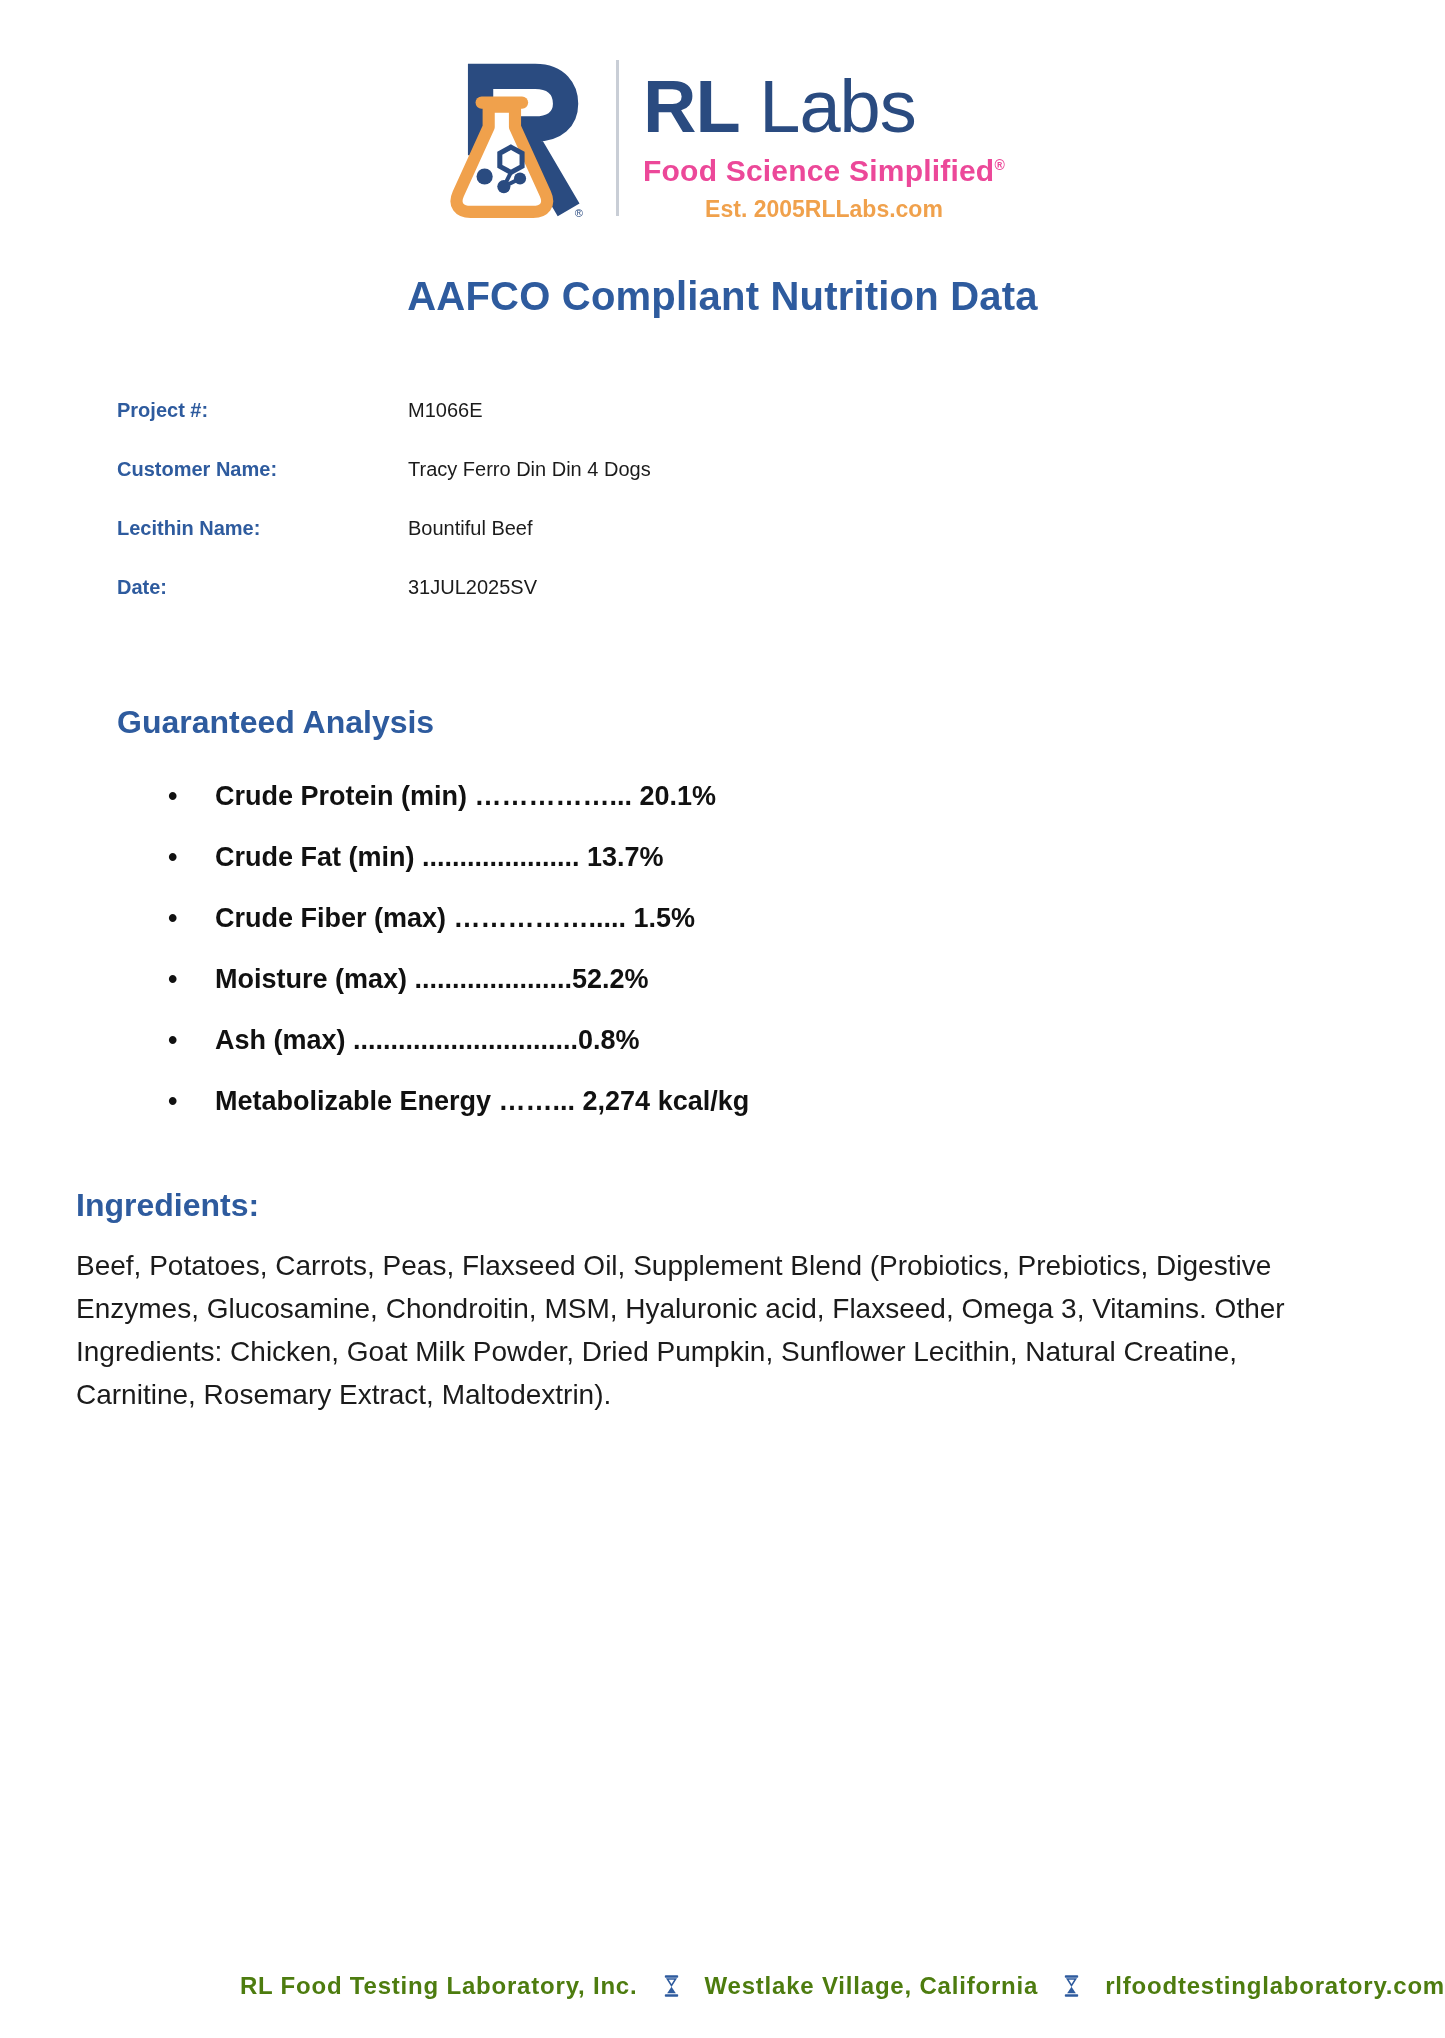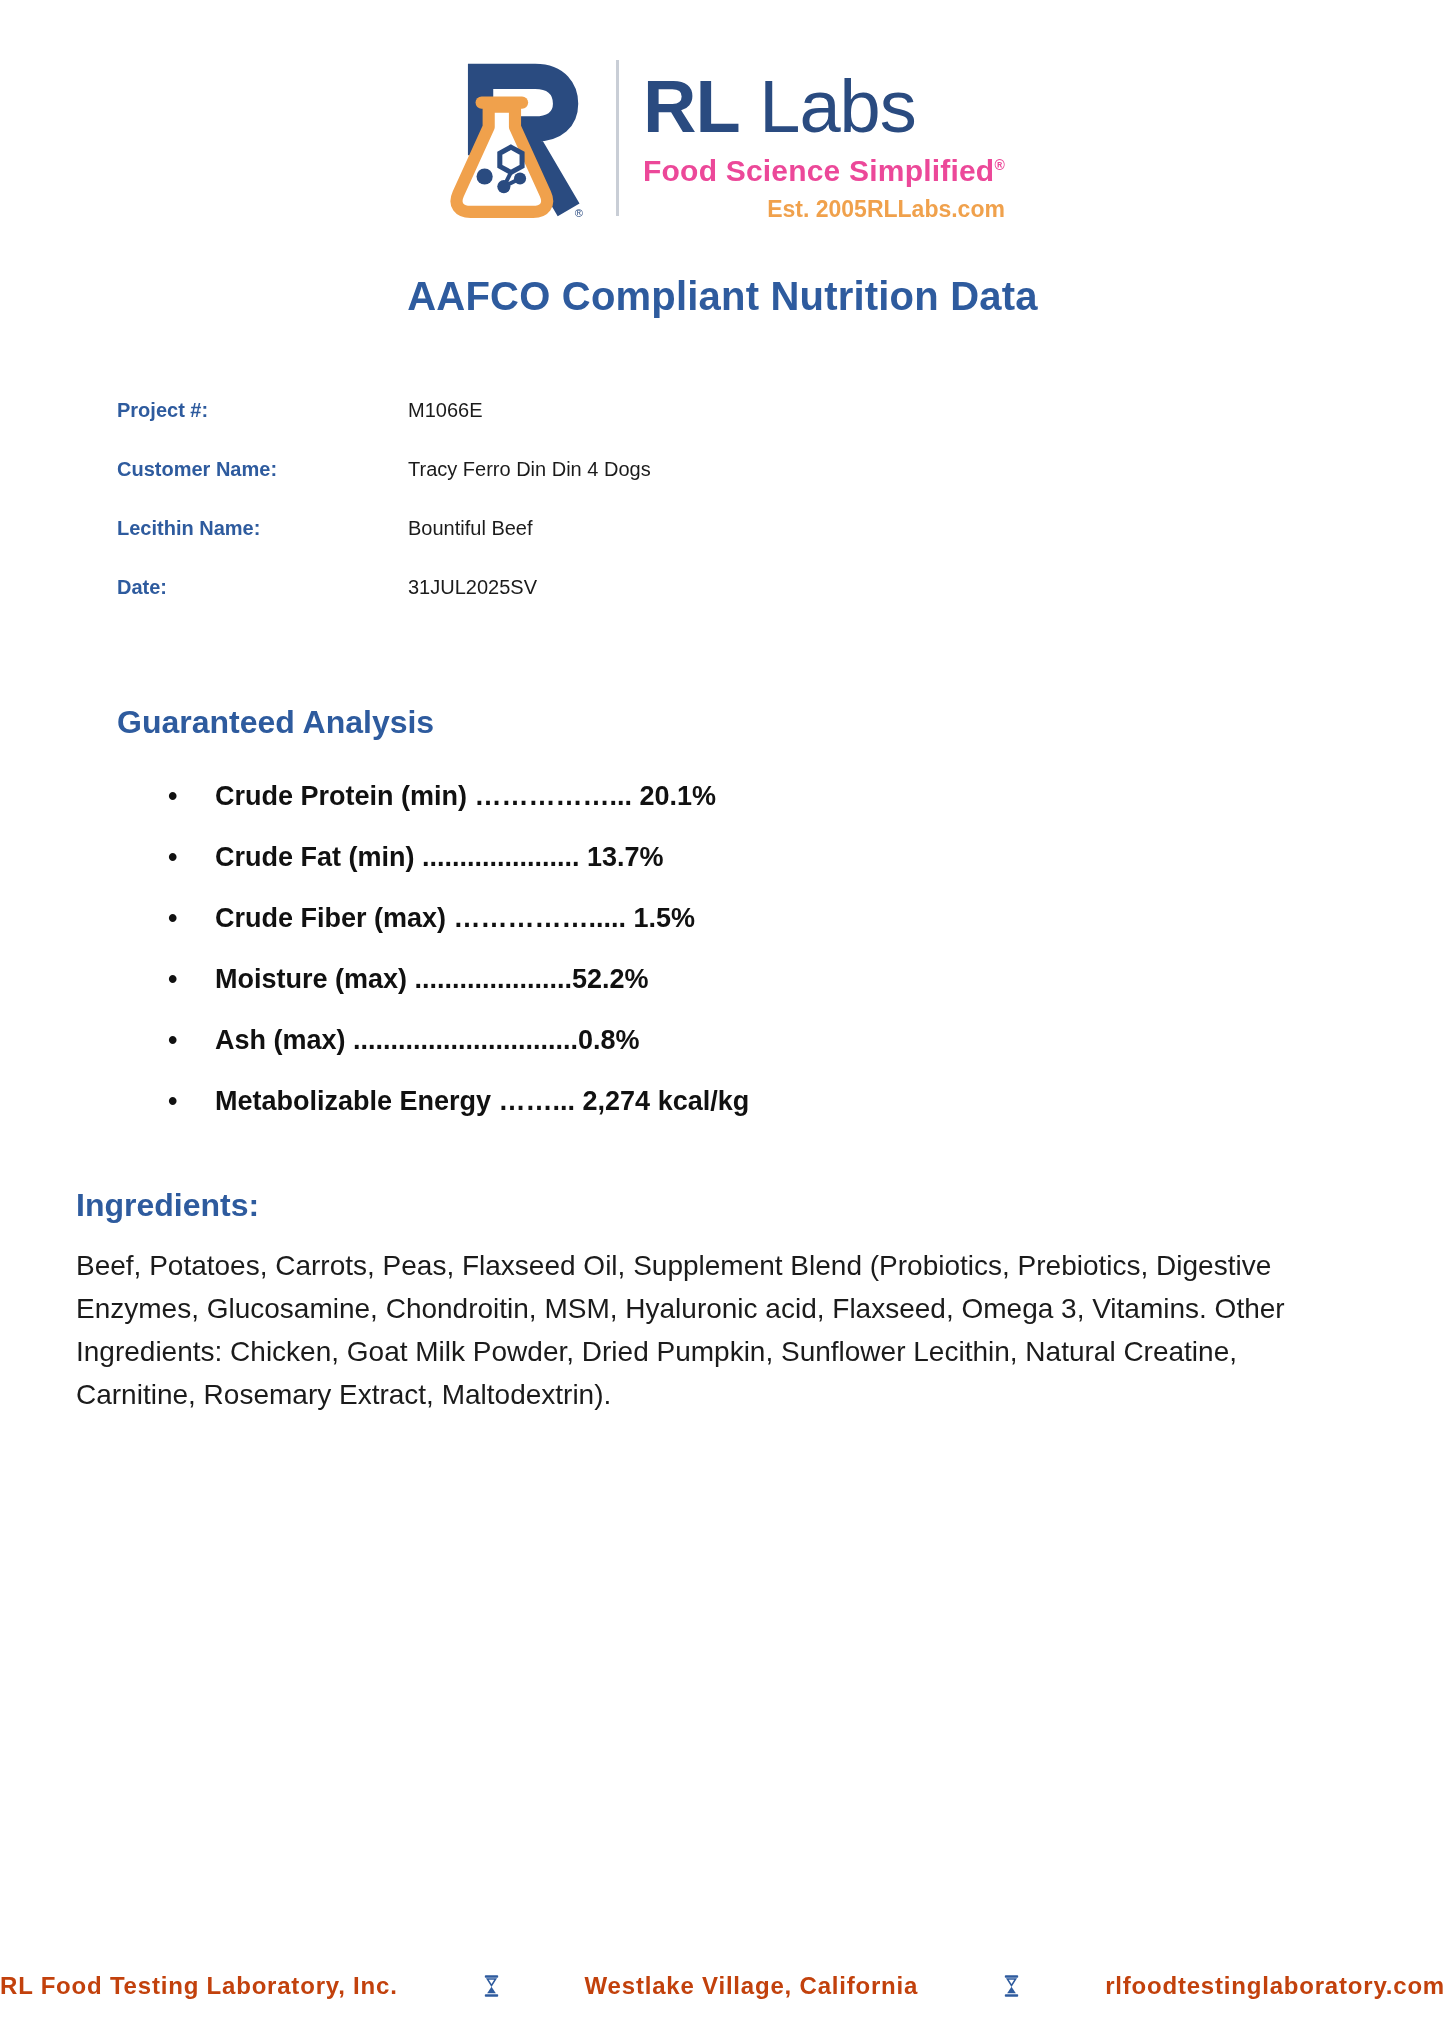--- a/index.html
+++ b/index.html
@@ -21,21 +21,21 @@
   }
   .logo-mark { width:152px; height:170px; flex:0 0 auto; }
   .logo-divider { width:3px; background:#c9ced6; margin:10px 0 6px; }
   .logo-text { display:flex; flex-direction:column; padding-top:2px;margin-top:18px; }
   .wordmark { font-size:74px; line-height:1.0; color:#2a4b80; letter-spacing:-1px; white-space:pre; }
   .wordmark .wm-bold { font-weight:bold; }
   .wordmark .wm-light { font-weight:normal; }
   .tagline { font-size:30px; font-weight:bold; color:#ec4899; margin-top:10px; letter-spacing:0.2px; }
   .tagline .reg { font-size:14px; vertical-align:super; }
   .logo-sub {
-    display:flex; justify-content:flex-end;
+    display:flex; justify-content:center;
     font-size:23px; font-weight:bold; color:#f0a14c; margin-top:8px;
   }
 
   
   .title {
     margin-top:52px; text-align:center;
     font-size:40px; font-weight:bold; color:#2e5b9e; letter-spacing:0.2px;
   }
 
   
@@ -53,22 +53,22 @@
 
   
   .ingredients { margin:72px 80px 0 76px; }
   .ingredients p {
     margin-top:22px; font-size:28px; line-height:43px; color:#1b1b1b; max-width:1250px;
   }
 
   
   .footer {
     position:absolute; left:0; right:0; bottom:38px;
-    display:flex; justify-content:space-between; align-items:center; gap:26px;
-    font-size:24px; font-weight:bold; color:#c2410c; letter-spacing:0.8px;
+    display:flex; justify-content:flex-end; align-items:center; gap:26px;
+    font-size:24px; font-weight:bold; color:#4d7c0f; letter-spacing:0.8px;
   }
   .hourglass { width:15px; height:24px; flex:0 0 auto; }
 </style>
 </head>
 <body>
 
 <div class="page">
 
   <header class="logo-block">
     <svg class="logo-mark" viewBox="0 0 150 168" aria-hidden="true">

